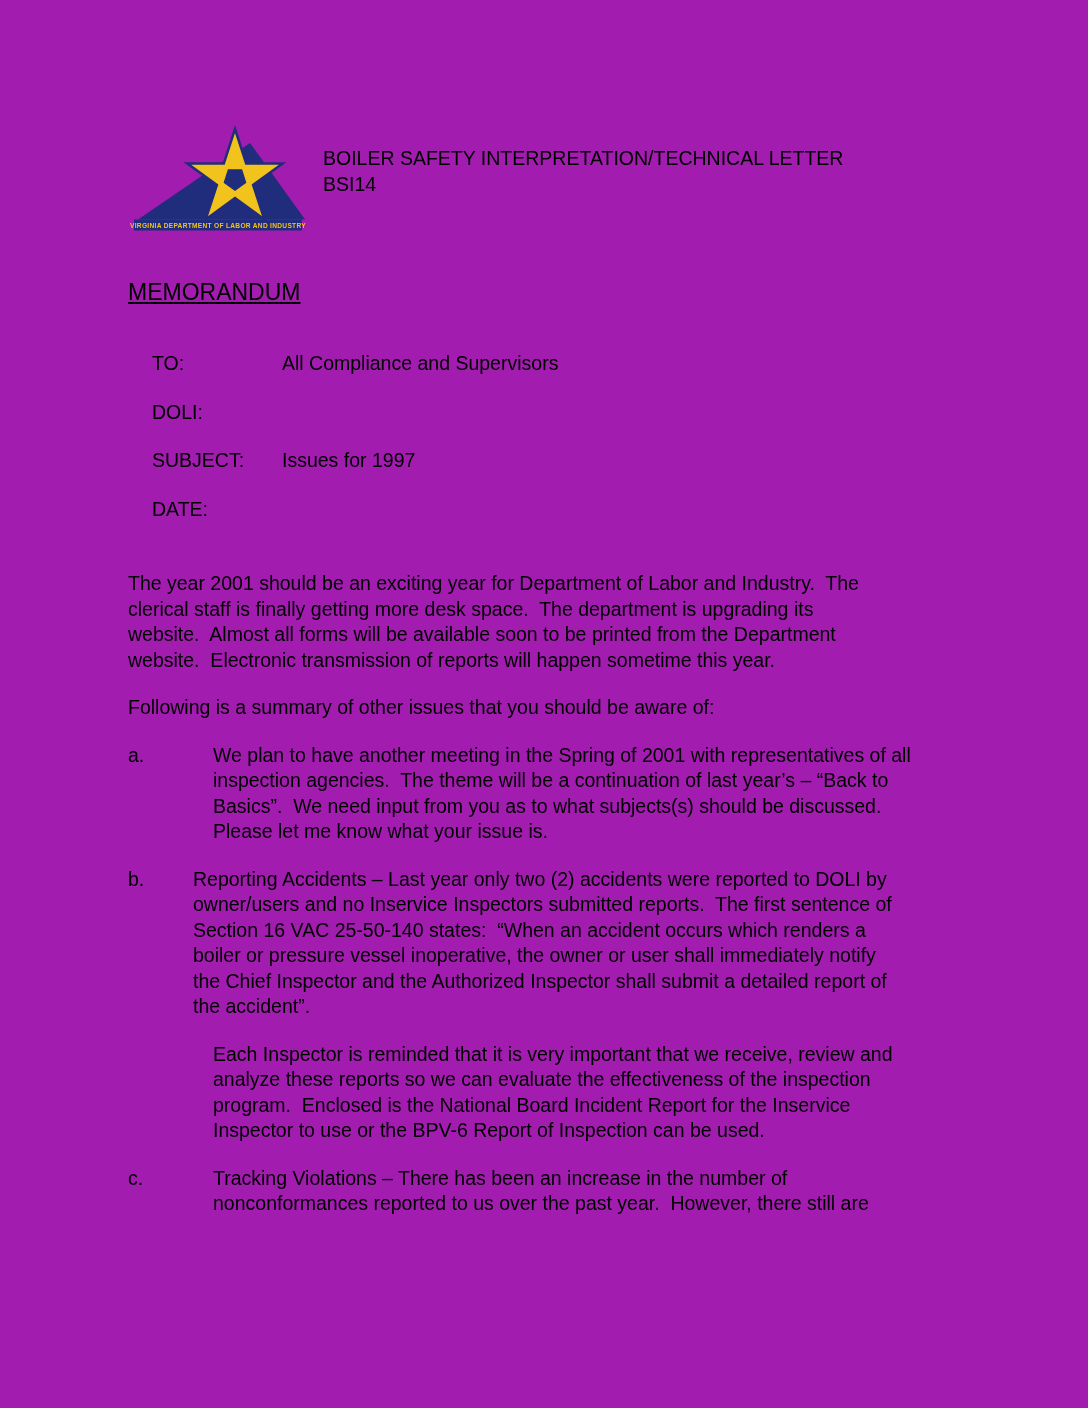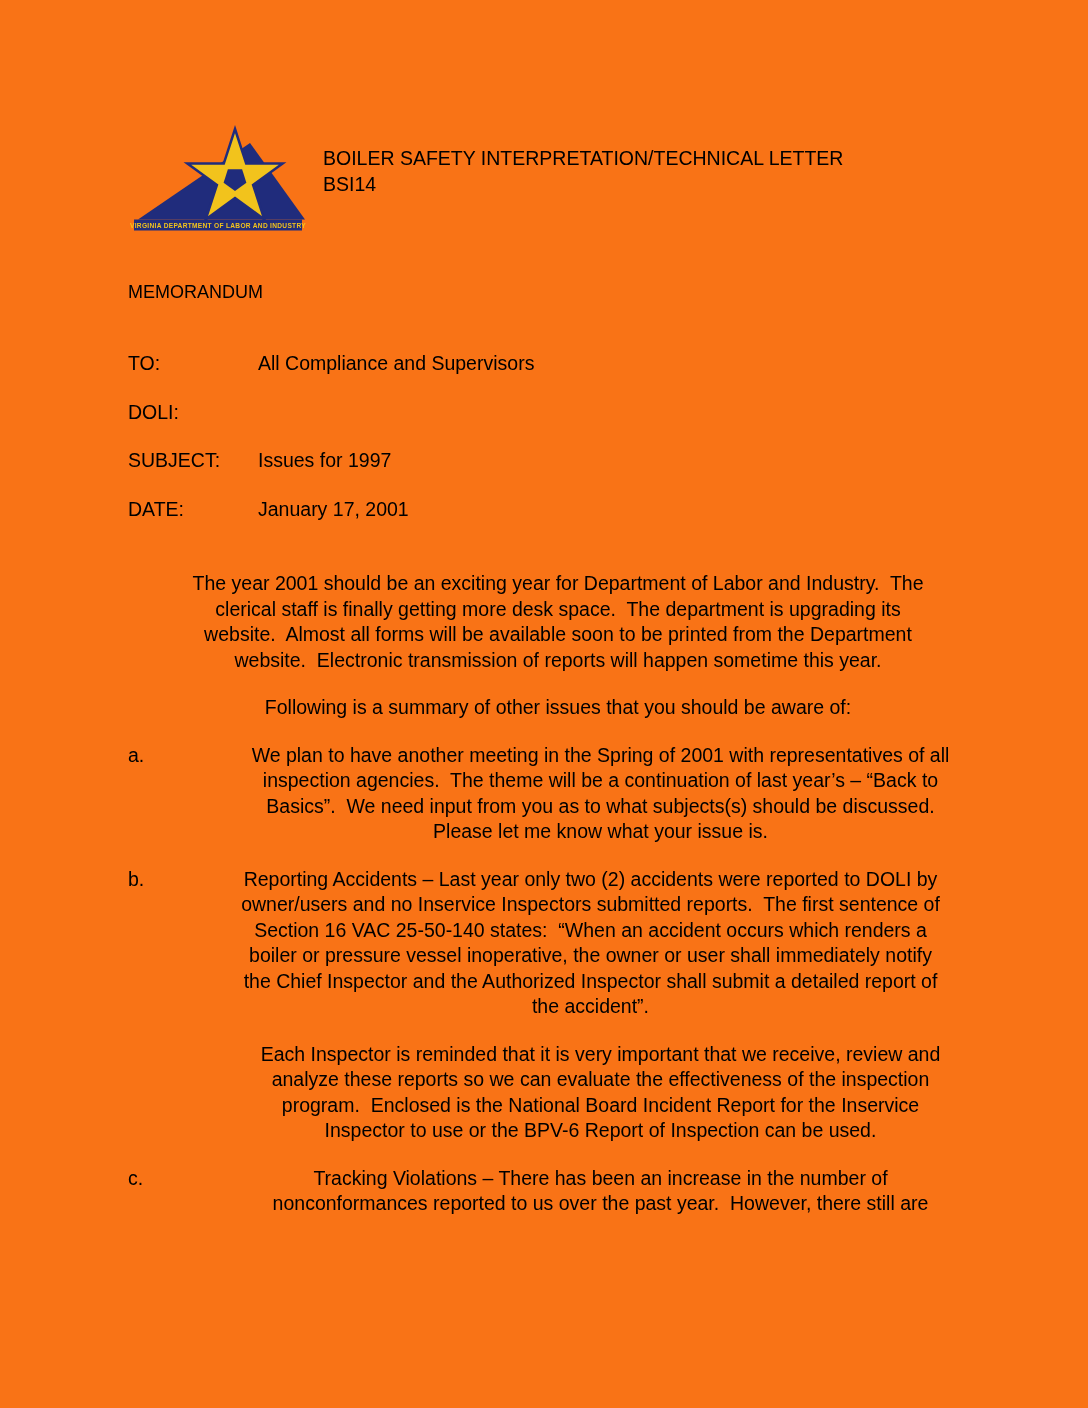--- a/index.html
+++ b/index.html
@@ -2,21 +2,21 @@
 <html><head>
 <meta charset="utf-8">
 <title>BSI14</title>
 <style>
   * { margin: 0; padding: 0; box-sizing: border-box; }
   html, body { background: #ffffff; }
   .page {
     position: relative;
     width: 1088px;
     height: 1408px;
-    background: #f97316;
+    background: #a21caf;
     color: #000000;
     font-family: "Liberation Sans", sans-serif;
     overflow: hidden;
   }
   .content {
     padding: 123px 100px 0 128px;
   }
   .letterhead {
     display: flex;
     align-items: flex-start;
@@ -29,44 +29,45 @@
   }
   .letterhead-text {
     margin-left: 13px;
     margin-top: 22px;
     font-size: 19.5px;
     line-height: 26px;
     white-space: nowrap;
   }
   .memo-heading {
     margin-top: 44px;
-    font-size: 18px;
+    font-size: 23px;
     line-height: 26px;
+    text-decoration: underline;
   }
   .memo-fields {
     margin-top: 46px;
   }
   .field-row {
     display: grid;
     grid-template-columns: 130px 1fr;
     font-size: 19.5px;
     line-height: 25.5px;
     margin-bottom: 23px;
+    margin-left: 24px;
   }
   .field-row:last-child { margin-bottom: 0; }
   .field-value { white-space: pre; }
   .body-text {
     margin-top: 49px;
     font-size: 19.5px;
     line-height: 25.5px;
   }
   .para {
     white-space: pre;
     margin-bottom: 22px;
-    text-align: center;
   }
   .list-item {
     display: grid;
     grid-template-columns: 65px 1fr;
     margin-bottom: 22px;
   }
   .list-marker { white-space: pre; }
   .list-body .para:last-child { margin-bottom: 0; margin-left: 20px; }
 </style>
 </head>
@@ -102,21 +103,20 @@
       </div>
       <div class="field-row">
         <div class="field-label">DOLI:</div>
       </div>
       <div class="field-row">
         <div class="field-label">SUBJECT:</div>
         <div class="field-value">Issues for 1997</div>
       </div>
       <div class="field-row">
         <div class="field-label">DATE:</div>
-        <div class="field-value">January 17, 2001</div>
       </div>
     </div>
 
     <div class="body-text">
       <div class="para">The year 2001 should be an exciting year for Department of Labor and Industry.  The
 clerical staff is finally getting more desk space.  The department is upgrading its
 website.  Almost all forms will be available soon to be printed from the Department
 website.  Electronic transmission of reports will happen sometime this year.</div>
       <div class="para">Following is a summary of other issues that you should be aware of:</div>
 

